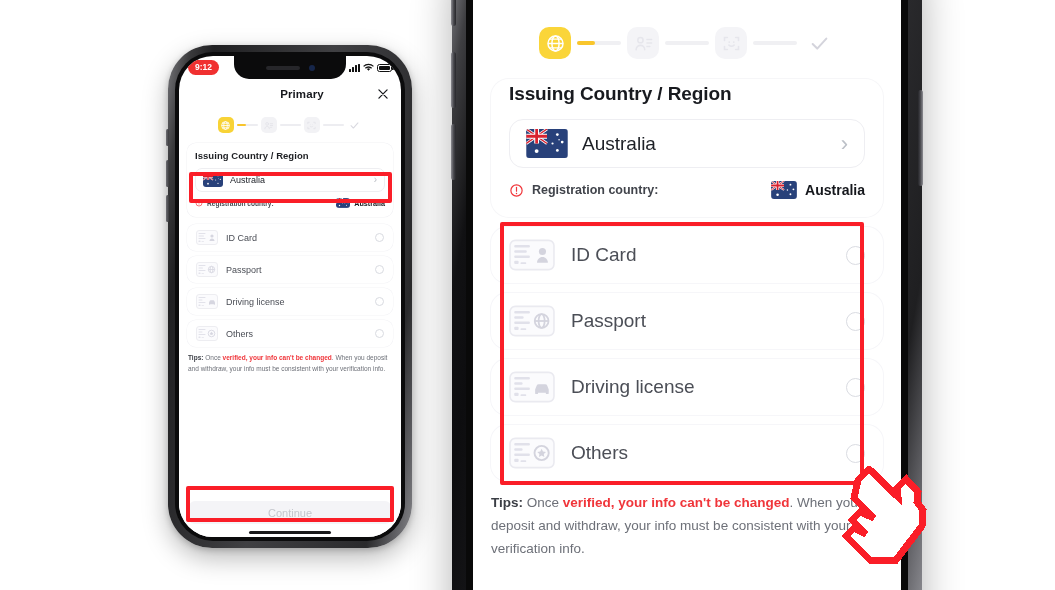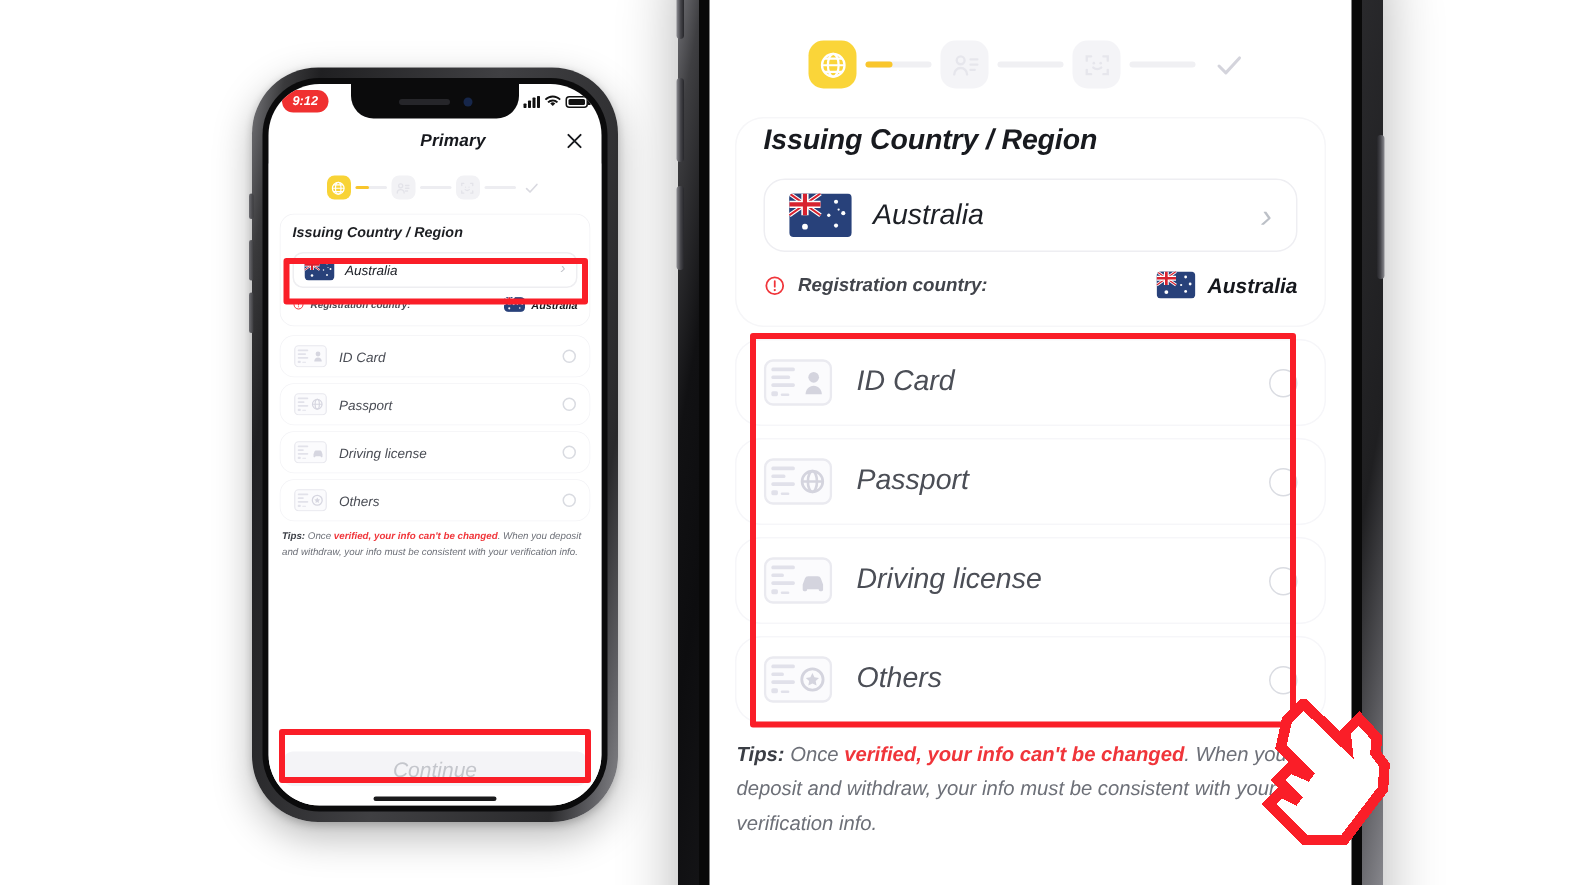--- a/index.html
+++ b/index.html
@@ -2,21 +2,21 @@
 <html><head>
 <meta charset="utf-8">
 <style>
   * { box-sizing: border-box; margin: 0; padding: 0; }
   html, body {
     width: 1055px; height: 590px;
     background: #ffffff;
     font-family: "Liberation Sans", sans-serif;
     overflow: hidden;
   }
-  .stage { position: relative; width: 1055px; height: 590px; background: #fff; font-style: italic; }
+  .stage { position: relative; width: 1055px; height: 590px; background: #fff; }
 
   
   .phone-sm {
     position: absolute; left: 168px; top: 45px;
     width: 244px; height: 503px;
     border-radius: 44px;
     background: linear-gradient(100deg,#7c7c80 0%,#3a3a3c 7%,#202022 14%,#404043 50%,#2a2a2c 86%,#5e5e62 94%,#8a8a8e 100%);
     box-shadow: 0 10px 26px rgba(0,0,0,.28), 0 2px 6px rgba(0,0,0,.2);
     padding: 7px;
   }
@@ -121,21 +121,21 @@
   .radio-sm { width: 9px; height: 9px; border-radius: 50%; border: 1px solid #d9dbe1; flex:none; }
 
   .tips-sm { margin: 6px 9px 0 9px; font-size: 6.5px; line-height: 1.62; color: #6d7078; }
   .tips-sm b { color: #3b3e45; }
   .tips-sm .red { color: #f0353a; font-weight: bold; }
 
   .continue-sm {
     position: absolute; left: 10px; right: 10px; bottom: 13px;
     height: 23px; border-radius: 6px; background: #f4f4f7;
     display: flex; align-items: center; justify-content: center;
-    font-size: 14px; color: #c4c6cc;
+    font-size: 11px; color: #c4c6cc;
   }
   .homebar-sm {
     position: absolute; bottom: 3px; left: 50%; transform: translateX(-50%);
     width: 82px; height: 3px; border-radius: 3px; background: #1a1a1c;
   }
 
   
   .btn-sm { position: absolute; left: -2px; width: 2.5px; border-radius: 2px; background: linear-gradient(90deg,#6e6e73,#3a3a3d); }
 
   

